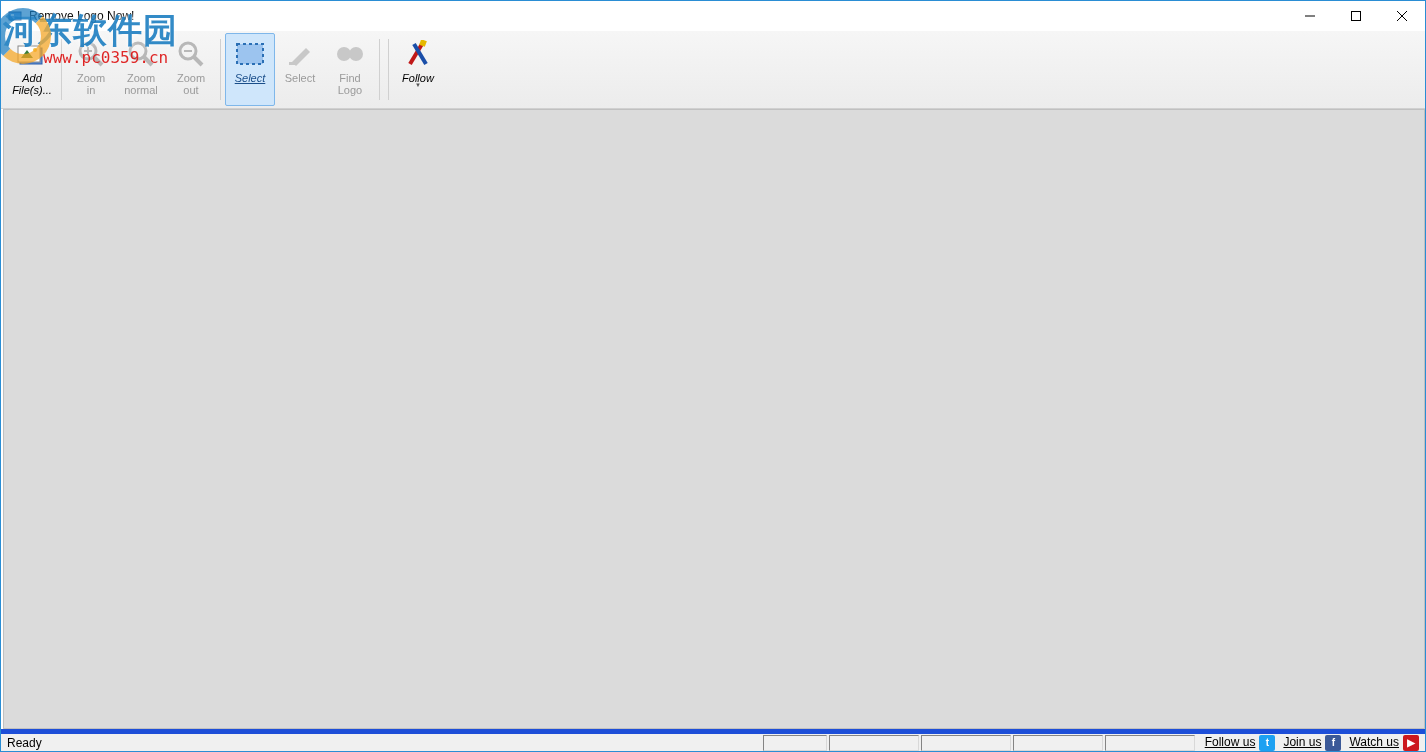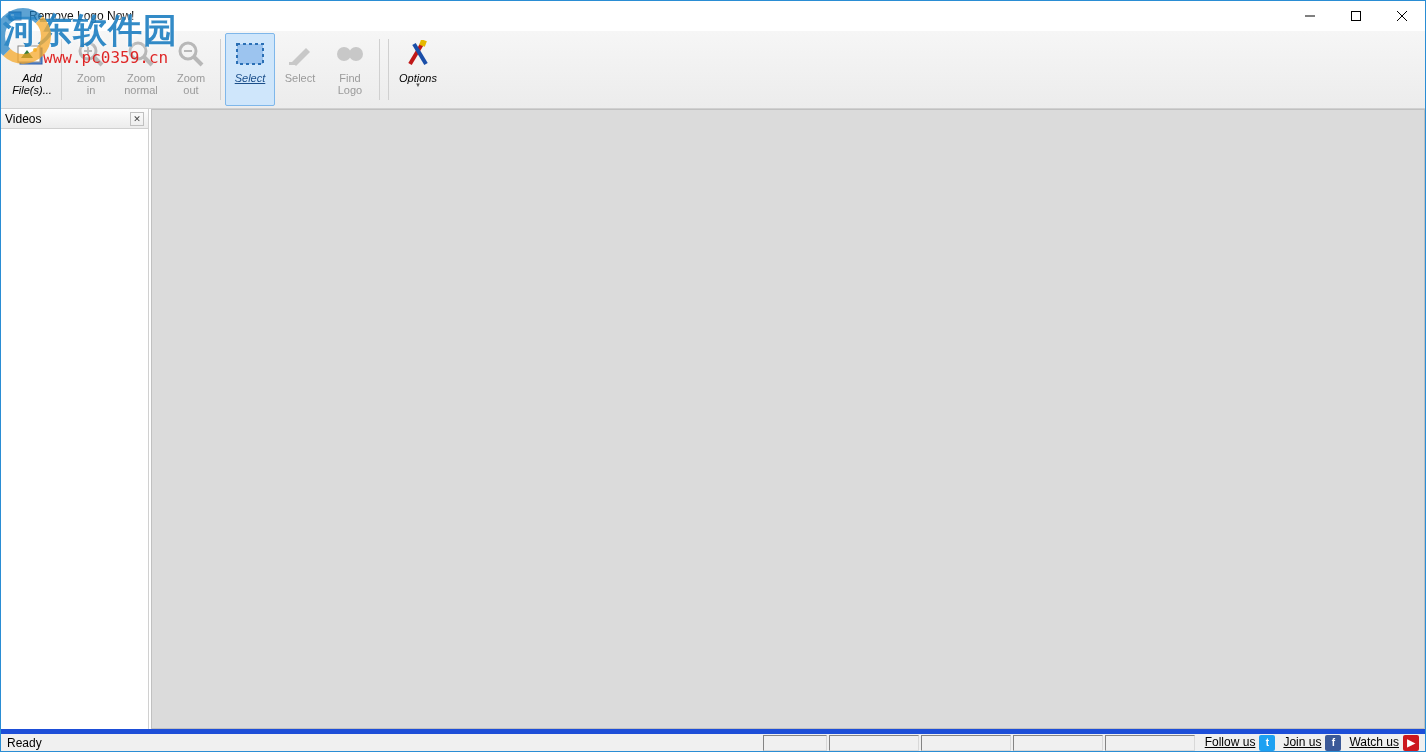--- a/index.html
+++ b/index.html
@@ -189,34 +189,27 @@
     <div class="tb-sep"></div>
     <div class="tb-group">
       <div class="tb-btn enabled">
         <span class="icon">
           <svg width="28" height="28" viewBox="0 0 28 28">
             <line x1="6" y1="24" x2="18" y2="4" stroke="#c01818" stroke-width="4"></line>
             <line x1="22" y1="24" x2="10" y2="4" stroke="#1a4ea8" stroke-width="4"></line>
             <rect x="16" y="0" width="6" height="6" fill="#e6b800" transform="rotate(20 19 3)"></rect>
           </svg>
         </span>
-        <span class="label">Options</span>
+        <span class="label">Follow</span>
         <span class="drop">▼</span>
       </div>
     </div>
   </div>
 
   <div class="content">
-    <div class="side-panel">
-      <div class="side-header">
-        <span>Videos</span>
-        <span class="x">✕</span>
-      </div>
-      <div class="side-body"></div>
-    </div>
     <div class="canvas"></div>
   </div>
 
   <div class="statusbar">
     <span class="status-text">Ready</span>
     <span class="spacer"></span>
     <span class="well small"></span>
     <span class="well"></span>
     <span class="well"></span>
     <span class="well"></span>

